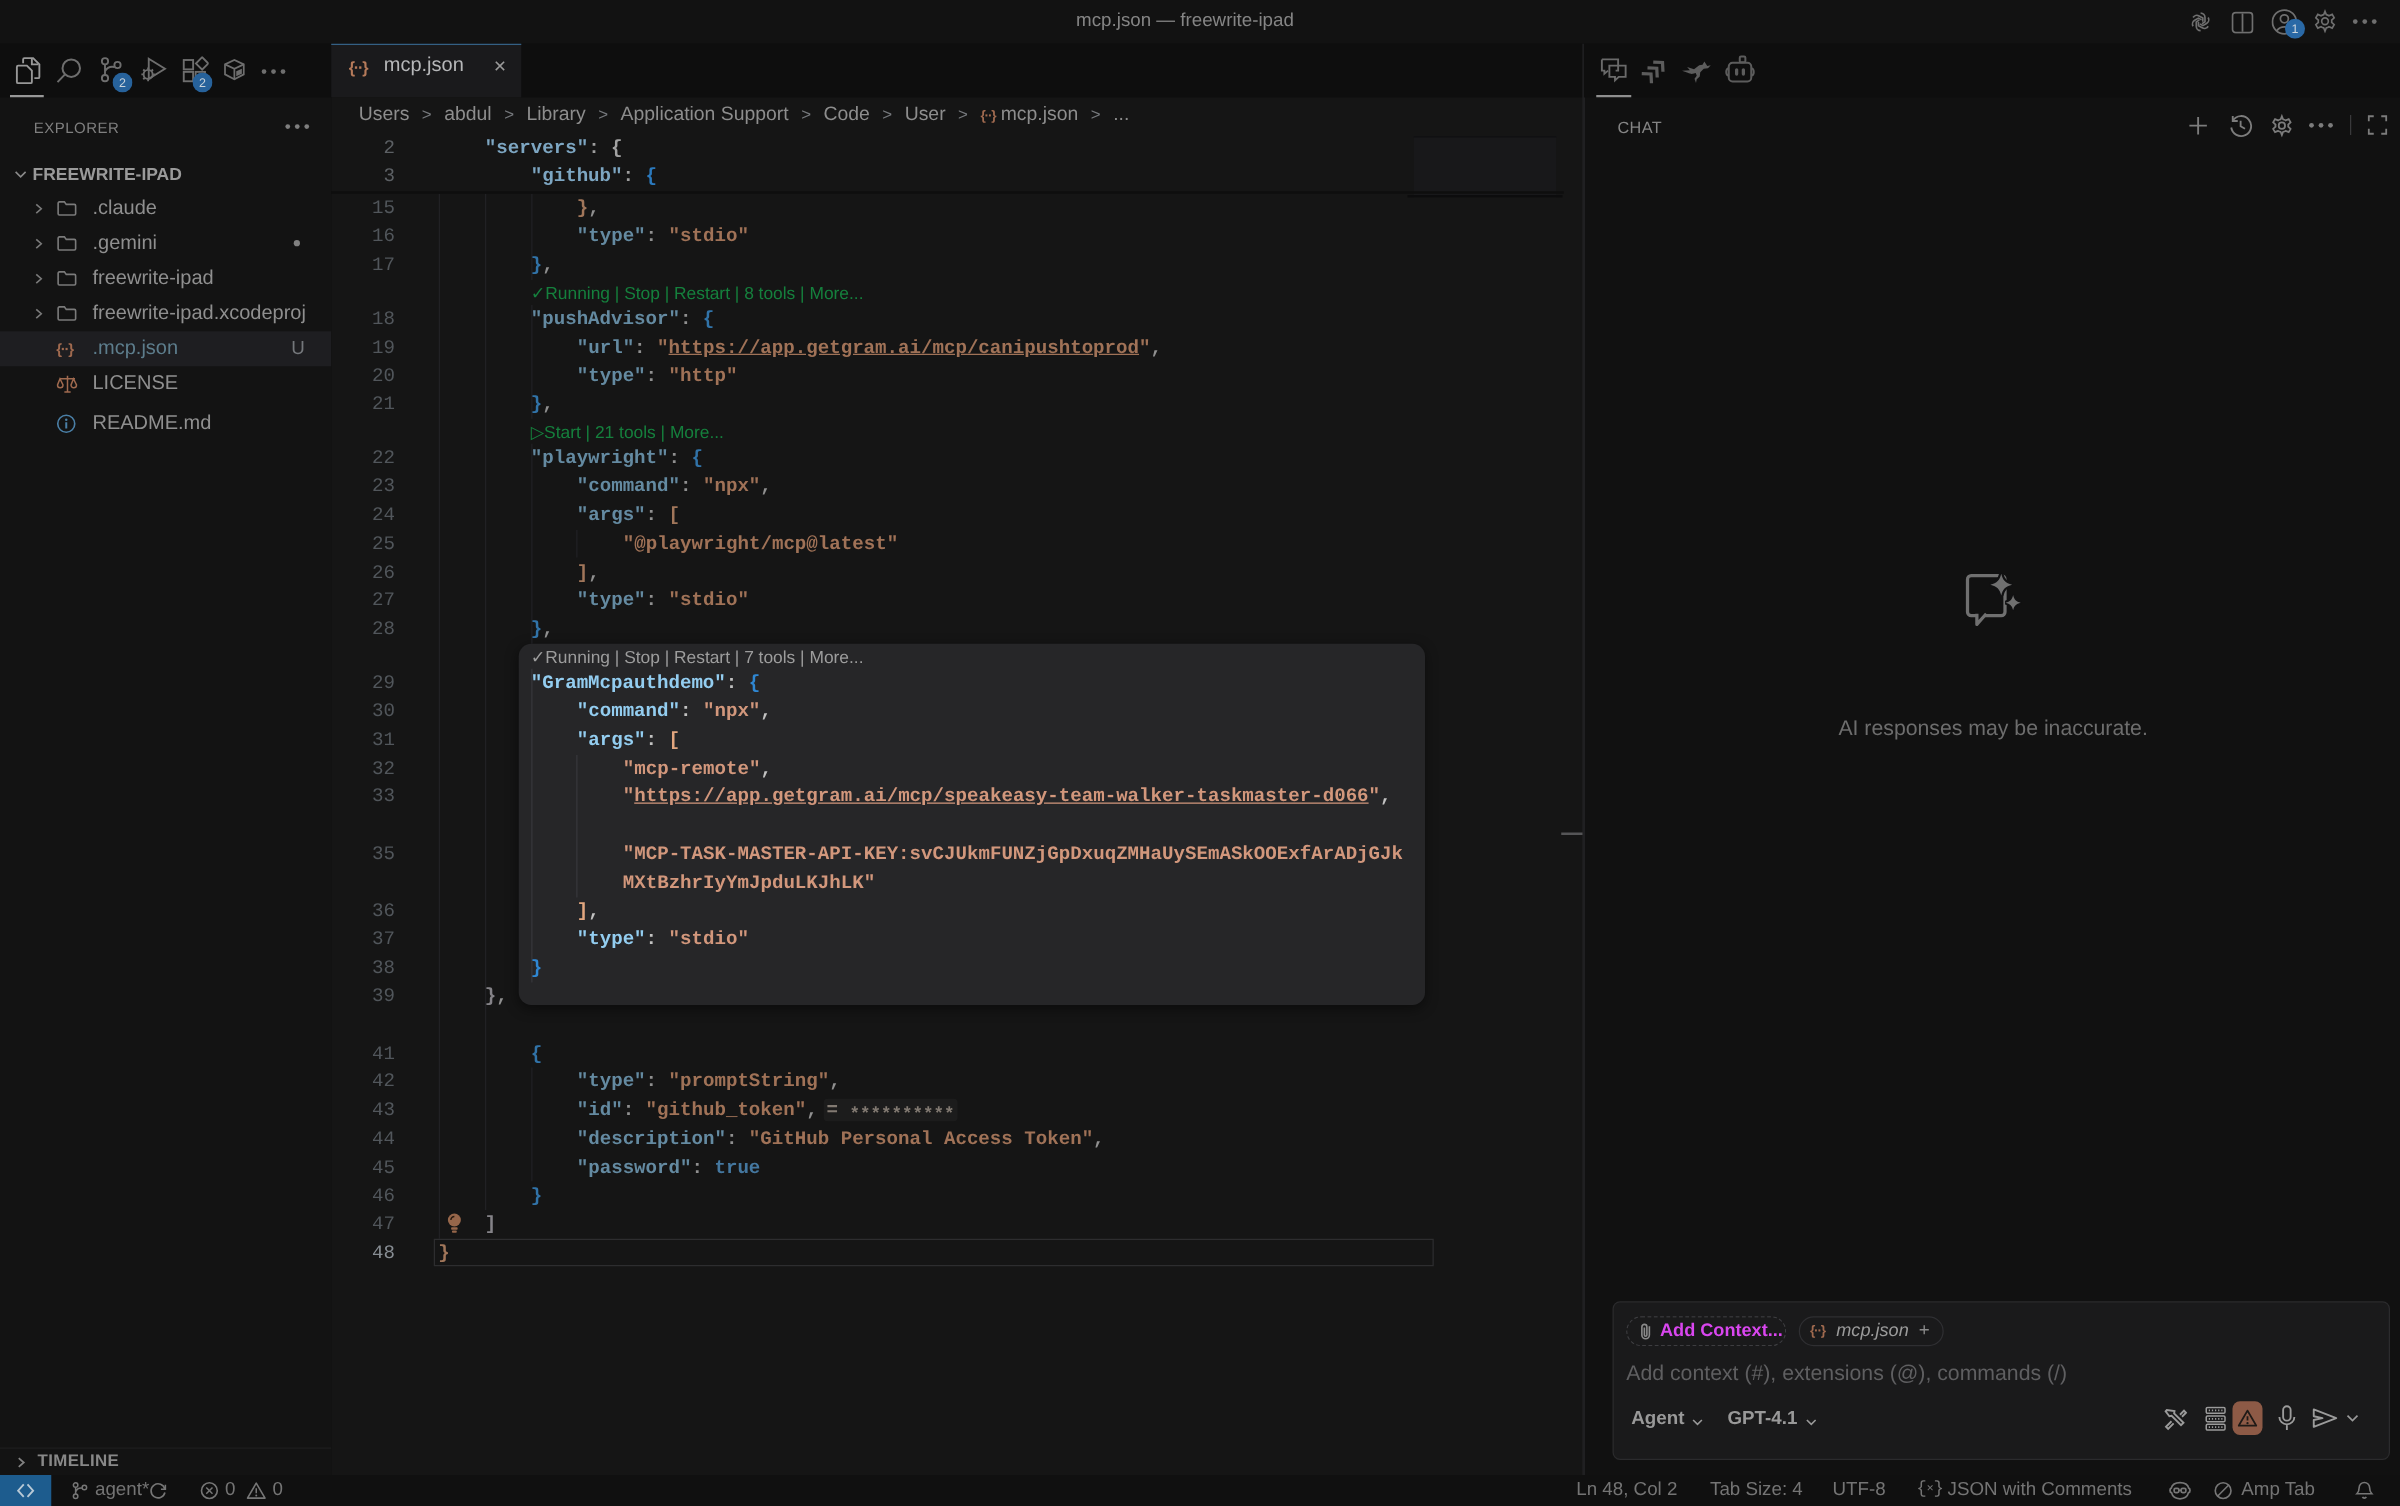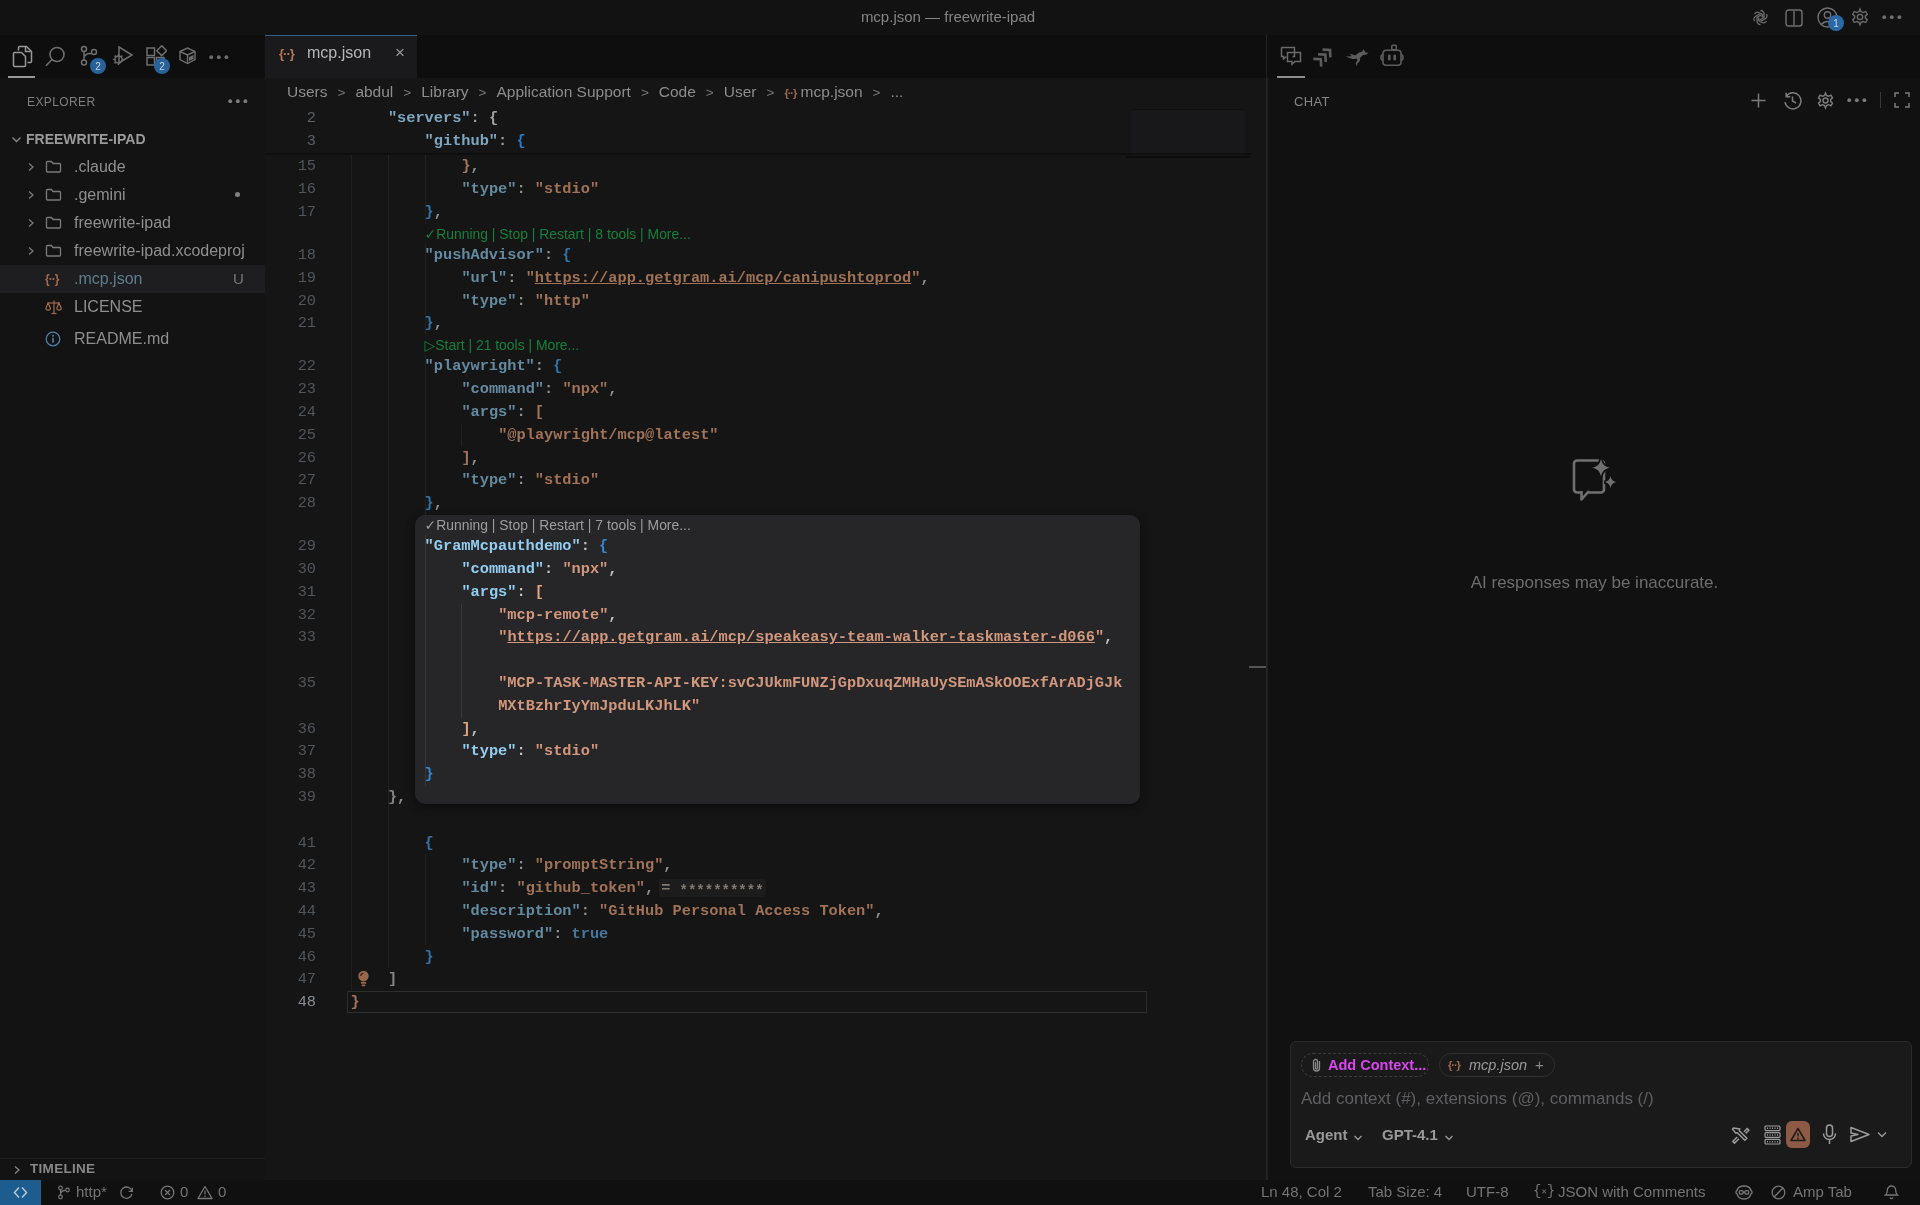--- a/index.html
+++ b/index.html
@@ -563,21 +563,21 @@
       </svg>
   </div>
   <svg class="a" style="left:57px;top:5px;" width="14" height="15" viewBox="0 0 14 15">
       <g fill="none" stroke="#767676" stroke-width="1.2">
         <circle cx="3.5" cy="3" r="1.8"></circle>
         <circle cx="3.5" cy="12" r="1.8"></circle>
         <circle cx="10.5" cy="5" r="1.8"></circle>
         <path d="M3.5 4.8 v5.4 M3.5 8.5 a5 5 0 0 1 5.2-3"></path>
       </g>
     </svg>
-  <div class="a" style="left:76px;top:3px;">http*</div>
+  <div class="a" style="left:76px;top:3px;">agent*</div>
   <svg class="a" style="left:119px;top:5px;" width="15" height="15" viewBox="0 0 16 16">
       <g fill="none" stroke="#767676" stroke-width="1.4">
         <path d="M13.8 6.8 a6 6 0 1 0 0 2.8"></path>
         <path d="M14.2 3 v3.8 h-3.8" stroke-width="1.3"></path>
       </g>
     </svg>
   <svg class="a" style="left:160px;top:5px;" width="15" height="15" viewBox="0 0 15 15">
       <circle cx="7.5" cy="7.5" r="6.3" fill="none" stroke="#767676" stroke-width="1.3"></circle>
       <path d="M5 5 l5 5 M10 5 l-5 5" stroke="#767676" stroke-width="1.2"></path>
     </svg>

